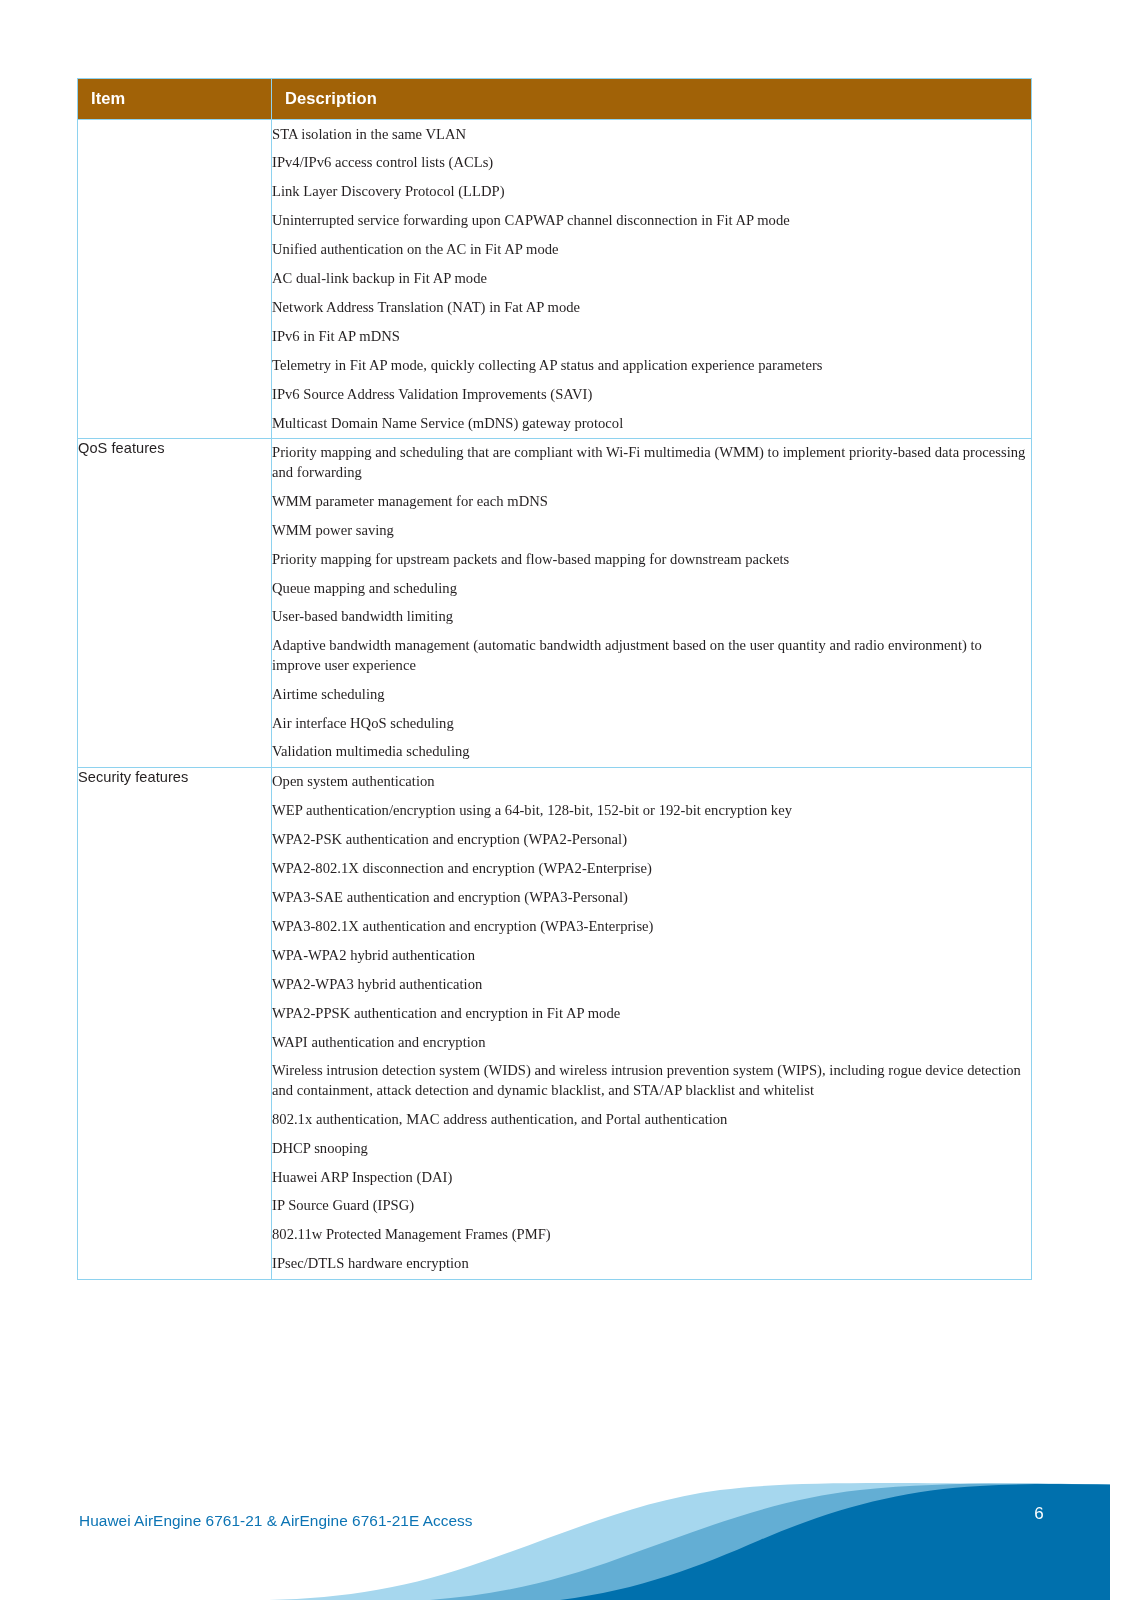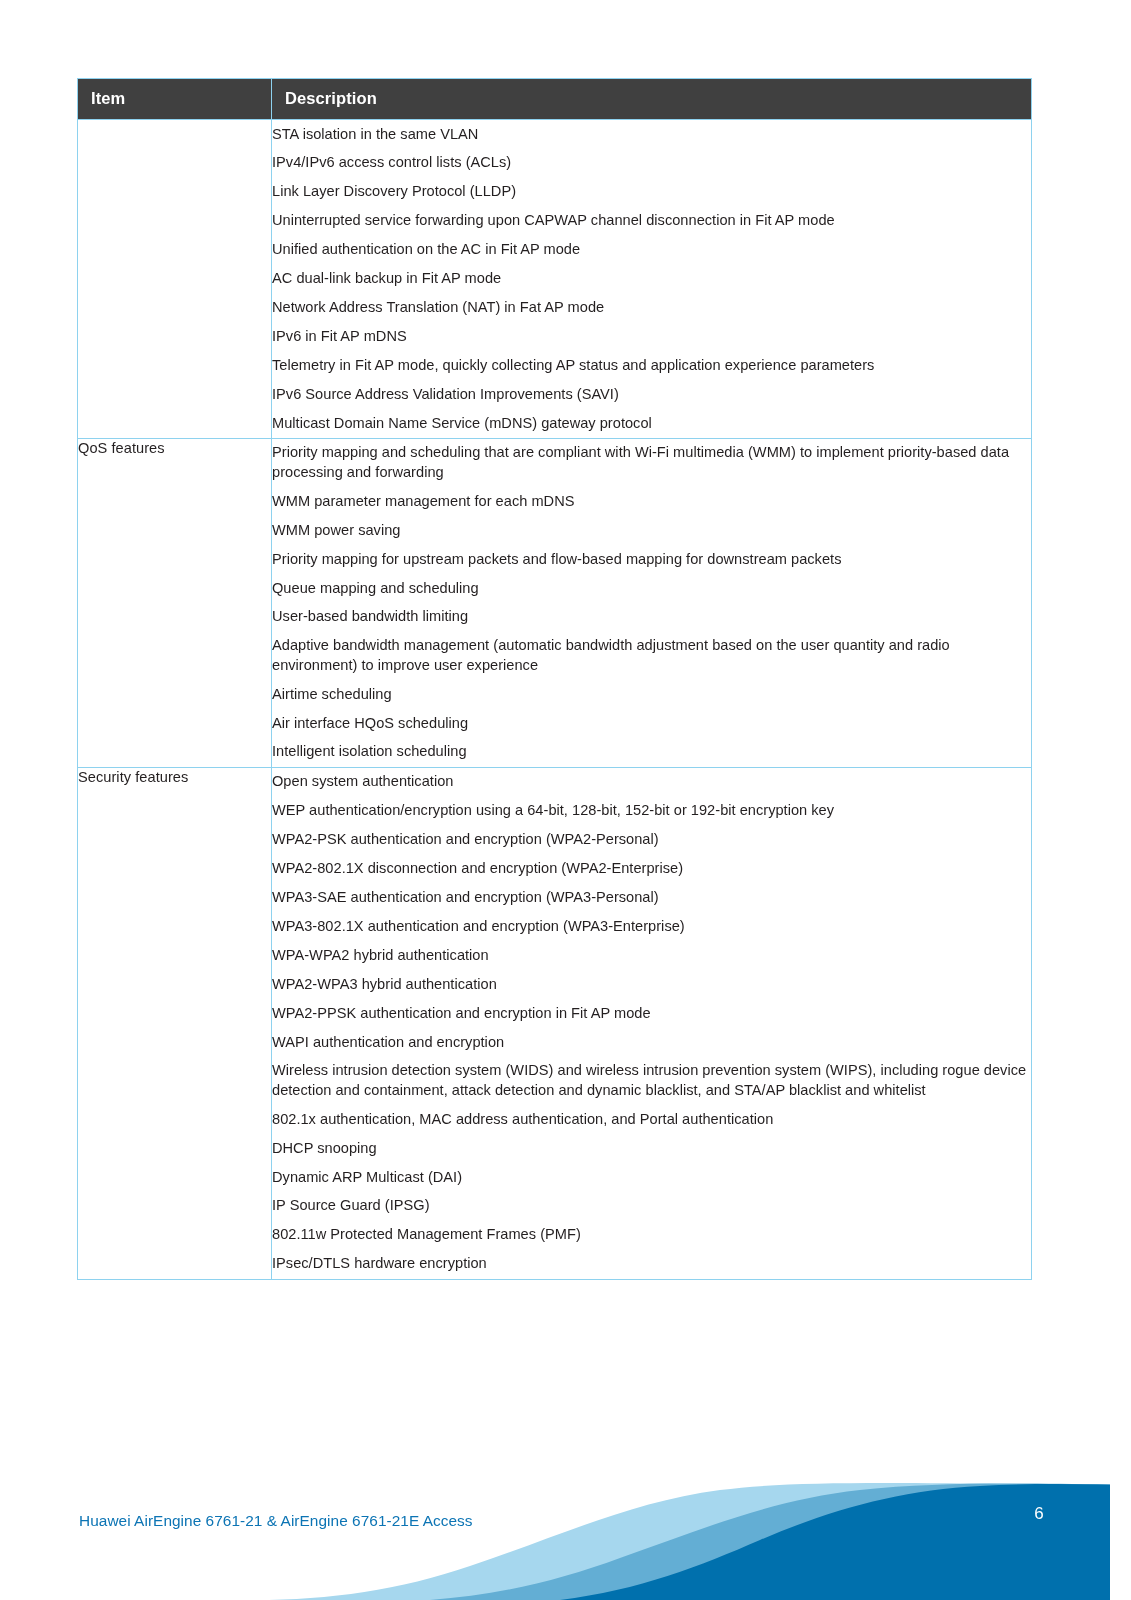--- a/index.html
+++ b/index.html
@@ -30,21 +30,21 @@
     top: 78px;
     width: 954px;
     border-collapse: collapse;
     table-layout: fixed;
     border: 1px solid #8ed2ef;
   }
   .spec-table col.col-item { width: 194px; }
   .spec-table col.col-desc { width: 760px; }
 
   .spec-table thead th {
-    background: #404040;
+    background: #a16207;
     color: #ffffff;
     font-size: 16.5px;
     font-weight: bold;
     text-align: left;
     padding: 10px 12px 11px 13px;
     border: 1px solid #8ed2ef;
     letter-spacing: 0.1px;
   }
 
   .spec-table tbody td {
@@ -61,20 +61,21 @@
     letter-spacing: 0.05px;
     margin-top: 48px;
   }
   td.desc-cell {
     padding: 10px 12px 12px 12px;
   }
 
   .desc-line {
     padding: 4.5px 0 5.0px 0;
     letter-spacing: 0.02px;
+    font-family: Liberation Serif, serif;
   }
 
   
   .footer {
     position: absolute;
     left: 0;
     bottom: 0;
     width: 1110px;
     height: 160px;
     overflow: hidden;
@@ -144,40 +145,40 @@
           <td class="desc-cell">
             <div class="desc-line">Priority mapping and scheduling that are compliant with Wi-Fi multimedia (WMM) to implement priority-based data processing and forwarding</div>
             <div class="desc-line">WMM parameter management for each mDNS</div>
             <div class="desc-line">WMM power saving</div>
             <div class="desc-line">Priority mapping for upstream packets and flow-based mapping for downstream packets</div>
             <div class="desc-line">Queue mapping and scheduling</div>
             <div class="desc-line">User-based bandwidth limiting</div>
             <div class="desc-line">Adaptive bandwidth management (automatic bandwidth adjustment based on the user quantity and radio environment) to improve user experience</div>
             <div class="desc-line">Airtime scheduling</div>
             <div class="desc-line">Air interface HQoS scheduling</div>
-            <div class="desc-line">Intelligent isolation scheduling</div>
+            <div class="desc-line">Validation multimedia scheduling</div>
           </td>
         </tr>
         <tr>
           <td class="item-cell">Security features</td>
           <td class="desc-cell">
             <div class="desc-line">Open system authentication</div>
             <div class="desc-line">WEP authentication/encryption using a 64-bit, 128-bit, 152-bit or 192-bit encryption key</div>
             <div class="desc-line">WPA2-PSK authentication and encryption (WPA2-Personal)</div>
             <div class="desc-line">WPA2-802.1X disconnection and encryption (WPA2-Enterprise)</div>
             <div class="desc-line">WPA3-SAE authentication and encryption (WPA3-Personal)</div>
             <div class="desc-line">WPA3-802.1X authentication and encryption (WPA3-Enterprise)</div>
             <div class="desc-line">WPA-WPA2 hybrid authentication</div>
             <div class="desc-line">WPA2-WPA3 hybrid authentication</div>
             <div class="desc-line">WPA2-PPSK authentication and encryption in Fit AP mode</div>
             <div class="desc-line">WAPI authentication and encryption</div>
             <div class="desc-line">Wireless intrusion detection system (WIDS) and wireless intrusion prevention system (WIPS), including rogue device detection and containment, attack detection and dynamic blacklist, and STA/AP blacklist and whitelist</div>
             <div class="desc-line">802.1x authentication, MAC address authentication, and Portal authentication</div>
             <div class="desc-line">DHCP snooping</div>
-            <div class="desc-line">Dynamic ARP Multicast (DAI)</div>
+            <div class="desc-line">Huawei ARP Inspection (DAI)</div>
             <div class="desc-line">IP Source Guard (IPSG)</div>
             <div class="desc-line">802.11w Protected Management Frames (PMF)</div>
             <div class="desc-line">IPsec/DTLS hardware encryption</div>
           </td>
         </tr>
       </tbody>
   </table>
 
   <div class="footer">
     <svg class="footer-wave" viewBox="0 0 1131 160" preserveAspectRatio="none" xmlns="http://www.w3.org/2000/svg">

